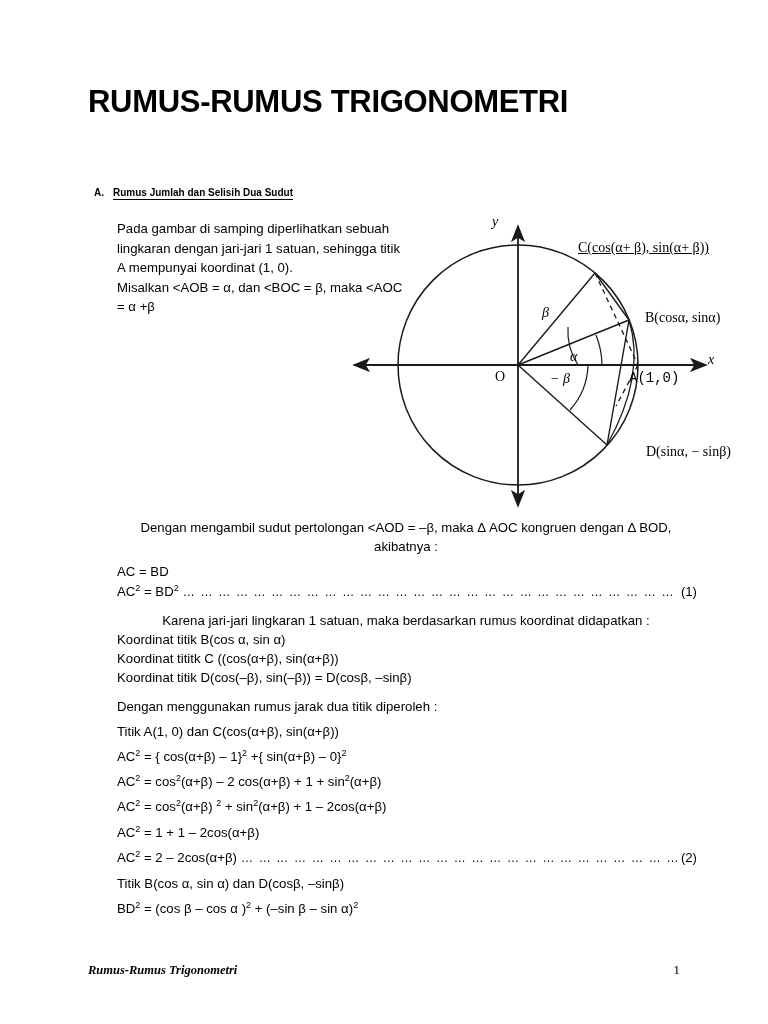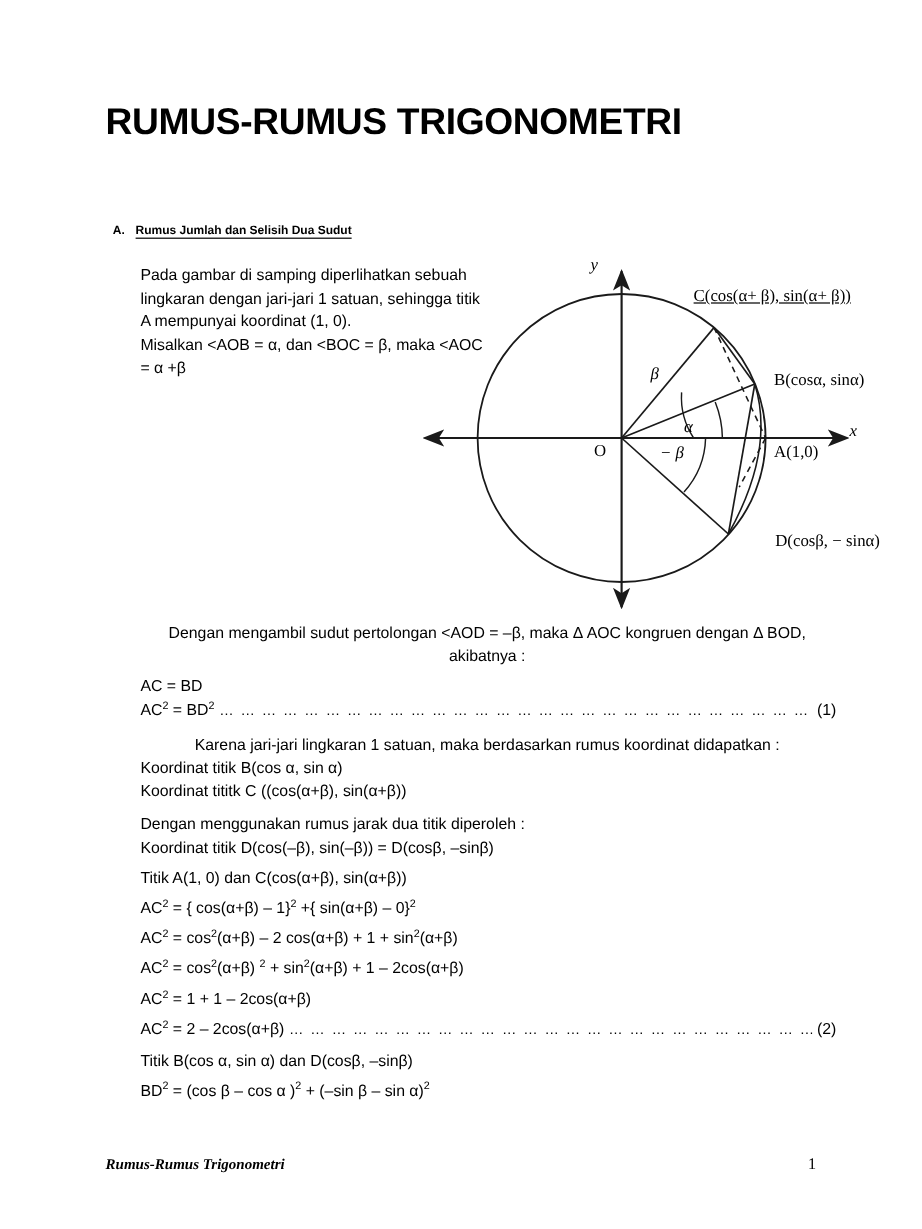--- a/index.html
+++ b/index.html
@@ -79,21 +79,21 @@
   }
   .dlabel {
     position: absolute;
     font-family: "Liberation Serif", serif;
     font-size: 14px;
     white-space: nowrap;
   }
   .lbl-y   { left: 152px; top: 4px;  font-style: italic; }
   .lbl-x   { left: 368px; top: 142px; font-style: italic; }
   .lbl-O   { left: 155px; top: 159px; }
-  .lbl-A   { left: 305px; top: 160px; }
+  .lbl-A   { left: 289px; top: 160px; font-family: Liberation Mono, monospace; }
   .lbl-B   { left: 305px; top: 100px; }
   .lbl-C   { left: 238px; top: 30px; text-decoration: underline; }
   .lbl-D   { left: 306px; top: 234px; }
 
   .ang-lbl {
     position: absolute;
     font-family: "Liberation Serif", serif;
     font-style: italic;
     font-size: 14px;
   }
@@ -225,21 +225,21 @@
       <path d="M 262 155 A 84 84 0 0 0 256 125" fill="none" stroke="#1a1a1a" stroke-width="1.2"></path>
       <path d="M 248 155 A 70 70 0 0 1 230 200" fill="none" stroke="#1a1a1a" stroke-width="1.2"></path>
     </svg>
 
     <span class="dlabel lbl-y">y</span>
     <span class="dlabel lbl-x">x</span>
     <span class="dlabel lbl-O">O</span>
     <span class="dlabel lbl-A">A(1,0)</span>
     <span class="dlabel lbl-B">B(cosα, sinα)</span>
     <span class="dlabel lbl-C">C(cos(α+ β), sin(α+ β))</span>
-    <span class="dlabel lbl-D">D(cosβ, − sinα)</span>
+    <span class="dlabel lbl-D">D(sinα, − sinβ)</span>
 
     <span class="ang-lbl ang-beta">β</span>
     <span class="ang-lbl ang-alpha">α</span>
     <span class="ang-lbl ang-negb">− β</span>
   </div>
 
   <div class="body-block">
 
     <p class="ln wrap">Dengan mengambil sudut pertolongan &lt;AOD = –β, maka  Δ AOC kongruen dengan Δ BOD, akibatnya :</p>
 
@@ -247,23 +247,23 @@
 
     <div class="ln eqline">
       <span class="lhs"><span>AC</span><sup>2</sup><span> = BD</span><sup>2</sup></span>
       <span class="fill">… … … … … … … … … … … … … … … … … … … … … … … … … … … … … … … … … …</span>
       <span class="rhs">(1)</span>
     </div>
 
     <p class="ln sp wrap">Karena jari-jari lingkaran 1 satuan, maka berdasarkan rumus koordinat didapatkan :</p>
     <p class="ln">Koordinat titik B(cos α, sin α)</p>
     <p class="ln">Koordinat tititk C ((cos(α+β), sin(α+β))</p>
+    <p class="ln">Koordinat titik D(cos(–β), sin(–β)) = D(cosβ, –sinβ)</p>
+
     <p class="ln sp">Dengan menggunakan rumus jarak dua titik diperoleh :</p>
-
-    <p class="ln">Koordinat titik D(cos(–β), sin(–β)) = D(cosβ, –sinβ)</p>
     <p class="ln sp-sm">Titik A(1, 0) dan C(cos(α+β), sin(α+β))</p>
 
     <p class="ln sp-sm"><span>AC</span><sup>2</sup><span> = { cos(α+β) – 1}</span><sup>2</sup><span> +{ sin(α+β) – 0}</span><sup>2</sup></p>
 
     <p class="ln sp-sm"><span>AC</span><sup>2</sup><span> = cos</span><sup>2</sup><span>(α+β) – 2 cos(α+β) + 1 + sin</span><sup>2</sup><span>(α+β)</span></p>
 
     <p class="ln sp-sm"><span>AC</span><sup>2</sup><span> = cos</span><sup>2</sup><span>(α+β) </span><sup>2</sup><span> + sin</span><sup>2</sup><span>(α+β) + 1 – 2cos(α+β)</span></p>
 
     <p class="ln sp-sm"><span>AC</span><sup>2</sup><span> = 1 + 1 – 2cos(α+β)</span></p>
 

